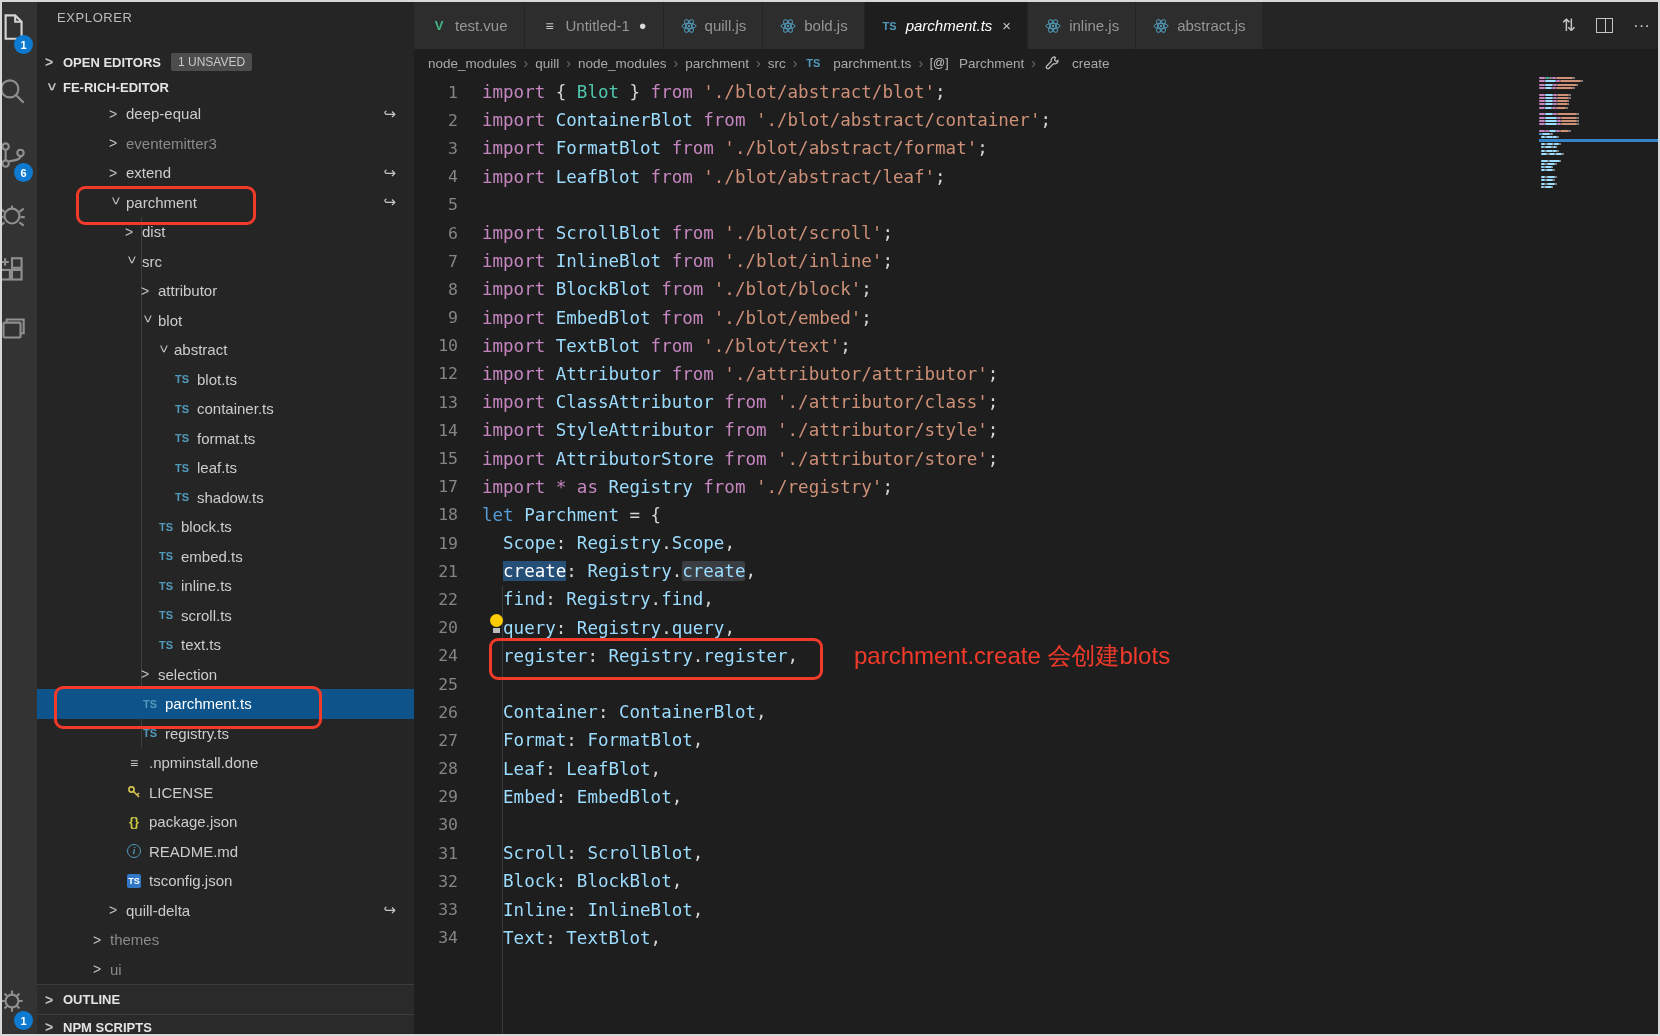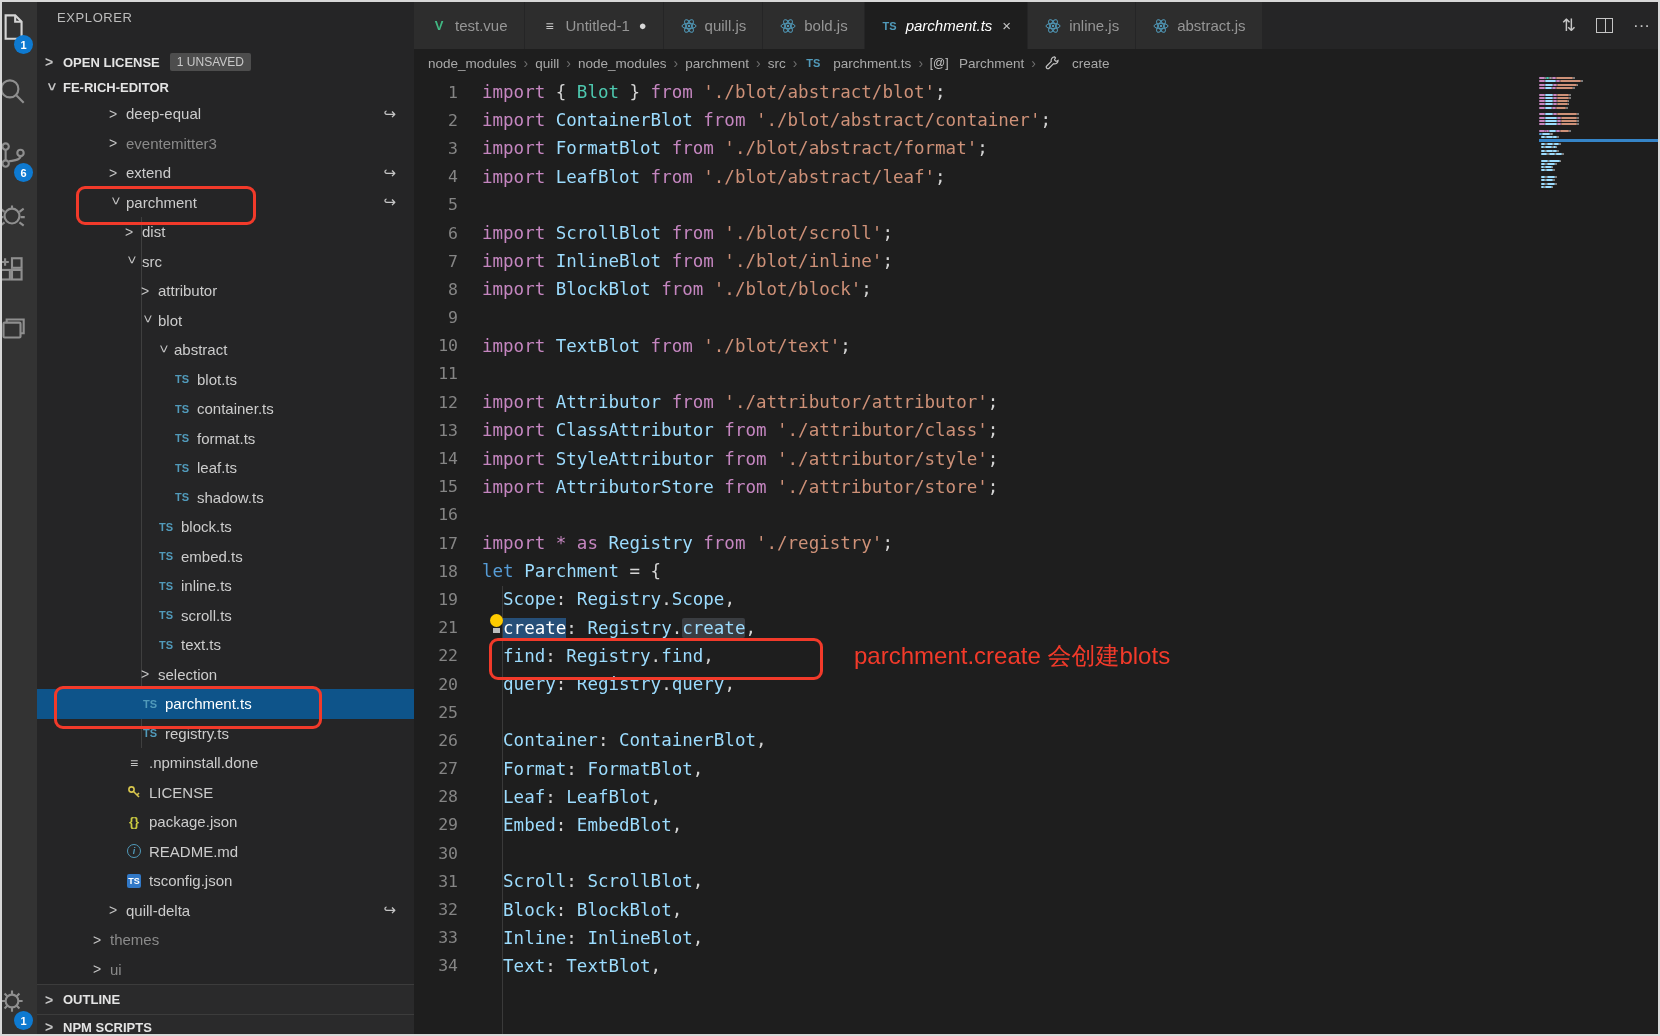--- a/index.html
+++ b/index.html
@@ -127,21 +127,21 @@
             <path d="M16 6v4 M16 22v4 M6 16h4 M22 16h4 M9 9l3 3 M20 20l3 3 M23 9l-3 3 M12 20l-3 3"></path>
           </g>
         </svg><div class="badge" style="right: 2px; bottom: -6px;">1</div></div>
     </div>
 
   <div class="sidebar">
     <div class="sb-title">EXPLORER</div>
 
     <div class="sb-section" style="top:46px;height:28px;">
       <span class="chev">&gt;</span>
-      <span>OPEN LICENSE</span>
+      <span>OPEN EDITORS</span>
       <span class="unsaved-badge">1 UNSAVED</span>
     </div>
 
     <div class="sb-section" style="top:74px;height:23px;">
       <span class="chev open">&gt;</span>
       <span>FE-RICH-EDITOR</span>
     </div>
 
     <div class="indent-guide-sb" style="left:104px;top:215px;height:531px;"></div>
 
@@ -429,34 +429,33 @@
 
   <div class="editor" id="editor">
       <div class="code-line"><div class="gutter">1</div><div class="line-code"><span class="tk-k">import </span><span class="tk-p">{ </span><span class="tk-t">Blot</span><span class="tk-p"> } </span><span class="tk-k">from </span><span class="tk-s">'./blot/abstract/blot'</span><span class="tk-p">;</span></div></div>
       <div class="code-line"><div class="gutter">2</div><div class="line-code"><span class="tk-k">import </span><span class="tk-b">ContainerBlot </span><span class="tk-k">from </span><span class="tk-s">'./blot/abstract/container'</span><span class="tk-p">;</span></div></div>
       <div class="code-line"><div class="gutter">3</div><div class="line-code"><span class="tk-k">import </span><span class="tk-b">FormatBlot </span><span class="tk-k">from </span><span class="tk-s">'./blot/abstract/format'</span><span class="tk-p">;</span></div></div>
       <div class="code-line"><div class="gutter">4</div><div class="line-code"><span class="tk-k">import </span><span class="tk-b">LeafBlot </span><span class="tk-k">from </span><span class="tk-s">'./blot/abstract/leaf'</span><span class="tk-p">;</span></div></div>
       <div class="code-line"><div class="gutter">5</div><div class="line-code"></div></div>
       <div class="code-line"><div class="gutter">6</div><div class="line-code"><span class="tk-k">import </span><span class="tk-b">ScrollBlot </span><span class="tk-k">from </span><span class="tk-s">'./blot/scroll'</span><span class="tk-p">;</span></div></div>
       <div class="code-line"><div class="gutter">7</div><div class="line-code"><span class="tk-k">import </span><span class="tk-b">InlineBlot </span><span class="tk-k">from </span><span class="tk-s">'./blot/inline'</span><span class="tk-p">;</span></div></div>
       <div class="code-line"><div class="gutter">8</div><div class="line-code"><span class="tk-k">import </span><span class="tk-b">BlockBlot </span><span class="tk-k">from </span><span class="tk-s">'./blot/block'</span><span class="tk-p">;</span></div></div>
-      <div class="code-line"><div class="gutter">9</div></div>
+      <div class="code-line"><div class="gutter">9</div><div class="line-code"><span class="tk-k">import </span><span class="tk-b">EmbedBlot </span><span class="tk-k">from </span><span class="tk-s">'./blot/embed'</span><span class="tk-p">;</span></div></div>
       <div class="code-line"><div class="gutter">10</div><div class="line-code"><span class="tk-k">import </span><span class="tk-b">TextBlot </span><span class="tk-k">from </span><span class="tk-s">'./blot/text'</span><span class="tk-p">;</span></div></div>
-      <div class="code-line"><div class="gutter">11</div><div class="line-code"></div></div>
       <div class="code-line"><div class="gutter">12</div><div class="line-code"><span class="tk-k">import </span><span class="tk-b">Attributor </span><span class="tk-k">from </span><span class="tk-s">'./attributor/attributor'</span><span class="tk-p">;</span></div></div>
       <div class="code-line"><div class="gutter">13</div><div class="line-code"><span class="tk-k">import </span><span class="tk-b">ClassAttributor </span><span class="tk-k">from </span><span class="tk-s">'./attributor/class'</span><span class="tk-p">;</span></div></div>
       <div class="code-line"><div class="gutter">14</div><div class="line-code"><span class="tk-k">import </span><span class="tk-b">StyleAttributor </span><span class="tk-k">from </span><span class="tk-s">'./attributor/style'</span><span class="tk-p">;</span></div></div>
       <div class="code-line"><div class="gutter">15</div><div class="line-code"><span class="tk-k">import </span><span class="tk-b">AttributorStore </span><span class="tk-k">from </span><span class="tk-s">'./attributor/store'</span><span class="tk-p">;</span></div></div>
-      <div class="code-line"><div class="gutter">16</div><div class="line-code"></div></div>
       <div class="code-line"><div class="gutter">17</div><div class="line-code"><span class="tk-k">import </span><span class="tk-k">* </span><span class="tk-k">as </span><span class="tk-b">Registry </span><span class="tk-k">from </span><span class="tk-s">'./registry'</span><span class="tk-p">;</span></div></div>
       <div class="code-line"><div class="gutter">18</div><div class="line-code"><span class="tk-d">let </span><span class="tk-b">Parchment </span><span class="tk-p">= {</span></div></div>
       <div class="code-line"><div class="gutter">19</div><div class="line-code"><span class="tk-p">  </span><span class="tk-b">Scope</span><span class="tk-p">: </span><span class="tk-b">Registry</span><span class="tk-p">.</span><span class="tk-b">Scope</span><span class="tk-p">,</span></div></div>
       <div class="code-line"><div class="gutter">21</div><div class="line-code"><span class="tk-p">  </span><span class="tk-sel">create</span><span class="tk-p">: </span><span class="tk-b">Registry</span><span class="tk-p">.</span><span class="tk-hl">create</span><span class="tk-p">,</span></div></div>
       <div class="code-line"><div class="gutter">22</div><div class="line-code"><span class="tk-p">  </span><span class="tk-b">find</span><span class="tk-p">: </span><span class="tk-b">Registry</span><span class="tk-p">.</span><span class="tk-b">find</span><span class="tk-p">,</span></div></div>
       <div class="code-line"><div class="gutter">20</div><div class="line-code"><span class="tk-p">  </span><span class="tk-b">query</span><span class="tk-p">: </span><span class="tk-b">Registry</span><span class="tk-p">.</span><span class="tk-b">query</span><span class="tk-p">,</span></div></div>
+      <div class="code-line"><div class="gutter">24</div><div class="line-code"><span class="tk-p">  </span><span class="tk-b">register</span><span class="tk-p">: </span><span class="tk-b">Registry</span><span class="tk-p">.</span><span class="tk-b">register</span><span class="tk-p">,</span></div></div>
       <div class="code-line"><div class="gutter">25</div><div class="line-code"></div></div>
       <div class="code-line"><div class="gutter">26</div><div class="line-code"><span class="tk-p">  </span><span class="tk-b">Container</span><span class="tk-p">: </span><span class="tk-b">ContainerBlot</span><span class="tk-p">,</span></div></div>
       <div class="code-line"><div class="gutter">27</div><div class="line-code"><span class="tk-p">  </span><span class="tk-b">Format</span><span class="tk-p">: </span><span class="tk-b">FormatBlot</span><span class="tk-p">,</span></div></div>
       <div class="code-line"><div class="gutter">28</div><div class="line-code"><span class="tk-p">  </span><span class="tk-b">Leaf</span><span class="tk-p">: </span><span class="tk-b">LeafBlot</span><span class="tk-p">,</span></div></div>
       <div class="code-line"><div class="gutter">29</div><div class="line-code"><span class="tk-p">  </span><span class="tk-b">Embed</span><span class="tk-p">: </span><span class="tk-b">EmbedBlot</span><span class="tk-p">,</span></div></div>
       <div class="code-line"><div class="gutter">30</div><div class="line-code"></div></div>
       <div class="code-line"><div class="gutter">31</div><div class="line-code"><span class="tk-p">  </span><span class="tk-b">Scroll</span><span class="tk-p">: </span><span class="tk-b">ScrollBlot</span><span class="tk-p">,</span></div></div>
       <div class="code-line"><div class="gutter">32</div><div class="line-code"><span class="tk-p">  </span><span class="tk-b">Block</span><span class="tk-p">: </span><span class="tk-b">BlockBlot</span><span class="tk-p">,</span></div></div>
       <div class="code-line"><div class="gutter">33</div><div class="line-code"><span class="tk-p">  </span><span class="tk-b">Inline</span><span class="tk-p">: </span><span class="tk-b">InlineBlot</span><span class="tk-p">,</span></div></div>
       <div class="code-line"><div class="gutter">34</div><div class="line-code"><span class="tk-p">  </span><span class="tk-b">Text</span><span class="tk-p">: </span><span class="tk-b">TextBlot</span><span class="tk-p">,</span></div></div>

